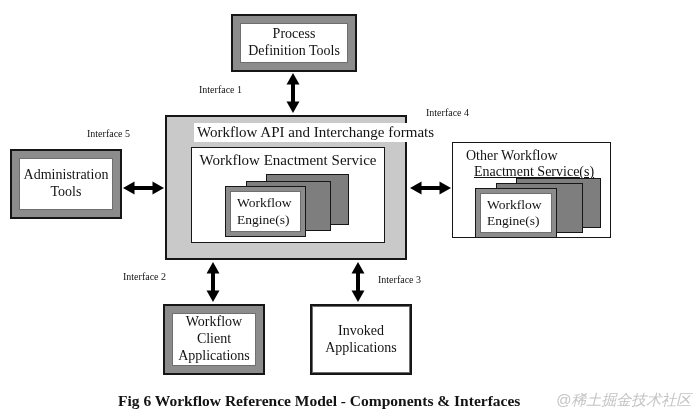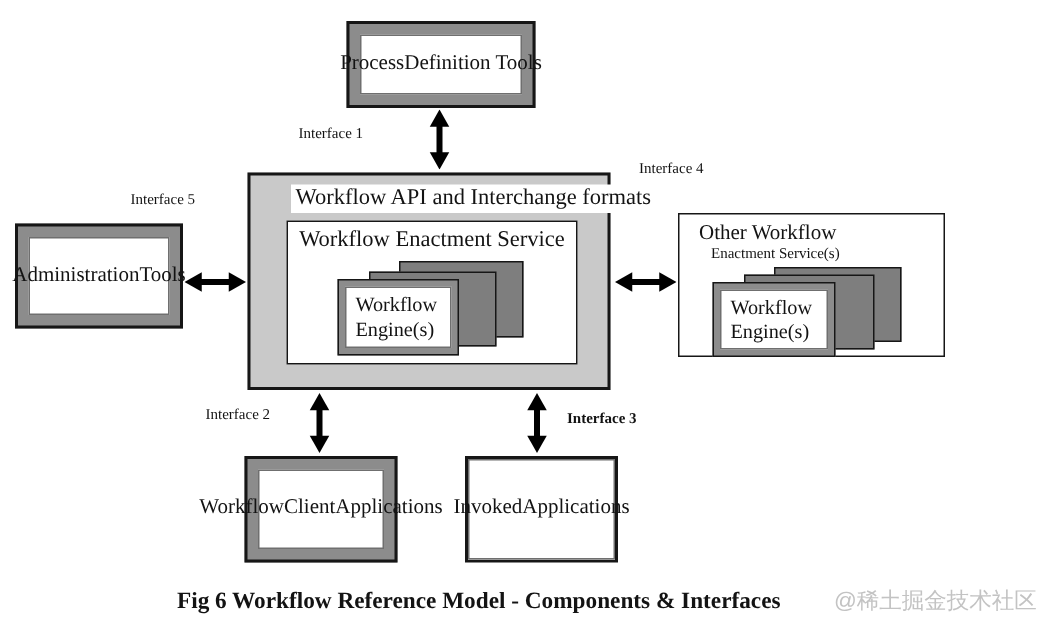--- a/index.html
+++ b/index.html
@@ -12,50 +12,50 @@
     --ink:#131313;
   }
   *{margin:0;padding:0;box-sizing:border-box;}
   html,body{background:#ffffff;}
   body{font-family:"Liberation Serif","DejaVu Serif",serif;color:var(--ink);}
   .canvas{position:relative;width:693px;height:419px;background:#ffffff;overflow:hidden;}
 
   
   .framed{position:absolute;background:var(--frame-gray);border:2px solid var(--border-black);padding:7px;}
   .framed .inner{width:100%;height:100%;background:#ffffff;border:1px solid var(--inner-border);
-    display:flex;flex-direction:row;align-items:center;justify-content:center;
+    display:flex;flex-direction:column;align-items:center;justify-content:center;
     text-align:center;font-size:14px;line-height:1.2;white-space:nowrap;}
 
   
   .central{position:absolute;left:165px;top:115px;width:242px;height:145px;
     background:var(--panel-gray);border:2px solid var(--border-black);}
   .api-strip{position:absolute;left:3px;top:6px;height:19px;background:#ffffff;
     font-size:15px;line-height:19px;padding:0 3px;white-space:nowrap;margin-left:24px;}
   .enactment{position:absolute;left:24px;top:30px;width:194px;height:96px;
     background:#ffffff;border:1.5px solid var(--border-black);}
   .enactment-title{margin-top:4px;text-align:center;font-size:15px;white-space:nowrap;}
 
   
   .stackbox{position:absolute;background:var(--stack-gray);border:1px solid var(--border-black);}
   .engine{position:absolute;background:var(--frame-gray);border:1px solid var(--border-black);padding:4px;}
   .engine .inner{width:100%;height:100%;background:#ffffff;border:1px solid var(--inner-border);
     display:flex;flex-direction:column;justify-content:center;align-items:flex-start;
     padding-left:6px;font-size:13.5px;line-height:1.22;white-space:nowrap;}
 
   
-  .other-box{position:absolute;left:452px;top:142px;width:178px;height:96px;
+  .other-box{position:absolute;left:452px;top:142px;width:159px;height:96px;
     background:#ffffff;border:1.5px solid var(--border-black);}
   .other-line1{margin:5px 0 0 13px;font-size:14px;white-space:nowrap;}
-  .other-line2{margin:0 0 0 21px;font-size:10px;white-space:nowrap;}
+  .other-line2{margin:0 0 0 21px;font-size:14px;white-space:nowrap;text-decoration:underline;}
 
   .iface-label{position:absolute;font-size:10px;line-height:1;white-space:nowrap;}
   .arrow{position:absolute;display:block;}
   .caption{position:absolute;left:118px;top:392px;font-size:15.5px;font-weight:bold;white-space:nowrap;}
   .watermark{position:absolute;left:556px;top:391px;font-size:15px;color:var(--watermark-gray);
-    font-family:"Liberation Sans","DejaVu Sans",sans-serif;white-space:nowrap;}
+    font-family:"Liberation Sans","DejaVu Sans",sans-serif;white-space:nowrap;font-style:italic;}
 </style>
 </head>
 <body>
 
 <div class="canvas">
 
   <div class="framed" style="left:231px;top:14px;width:126px;height:58px;">
     <div class="inner">
       <div>Process</div>
       <div>Definition Tools</div>
@@ -109,35 +109,35 @@
     <div class="stackbox" style="left:63px;top:35px;width:85px;height:50px;"></div>
     <div class="stackbox" style="left:43px;top:40px;width:87px;height:50px;"></div>
     <div class="engine" style="left:22px;top:45px;width:82px;height:50px;">
       <div class="inner">
         <div>Workflow</div>
         <div>Engine(s)</div>
       </div>
     </div>
   </div>
 
-  <span class="iface-label" style="left:137px;top:272px;">Interface 2</span>
+  <span class="iface-label" style="left:123px;top:272px;">Interface 2</span>
   <svg class="arrow" style="left:205px;top:262px;" width="16" height="40" viewBox="0 0 16 40">
     <polygon points="8,0 1.5,11.5 14.5,11.5" fill="#000"></polygon>
     <polygon points="8,40 1.5,28.5 14.5,28.5" fill="#000"></polygon>
     <rect x="6" y="10" width="4" height="20" fill="#000"></rect>
   </svg>
   <div class="framed" style="left:163px;top:304px;width:102px;height:71px;">
     <div class="inner">
       <div>Workflow</div>
       <div>Client</div>
       <div>Applications</div>
     </div>
   </div>
 
-  <span class="iface-label" style="left:378px;top:275px;font-weight:bold;">Interface 3</span>
+  <span class="iface-label" style="left:378px;top:275px;">Interface 3</span>
   <svg class="arrow" style="left:350px;top:262px;" width="16" height="40" viewBox="0 0 16 40">
     <polygon points="8,0 1.5,11.5 14.5,11.5" fill="#000"></polygon>
     <polygon points="8,40 1.5,28.5 14.5,28.5" fill="#000"></polygon>
     <rect x="6" y="10" width="4" height="20" fill="#000"></rect>
   </svg>
   <div class="framed" style="left:310px;top:304px;width:102px;height:71px;padding:0;">
     <div class="inner">
       <div>Invoked</div>
       <div>Applications</div>
     </div>

